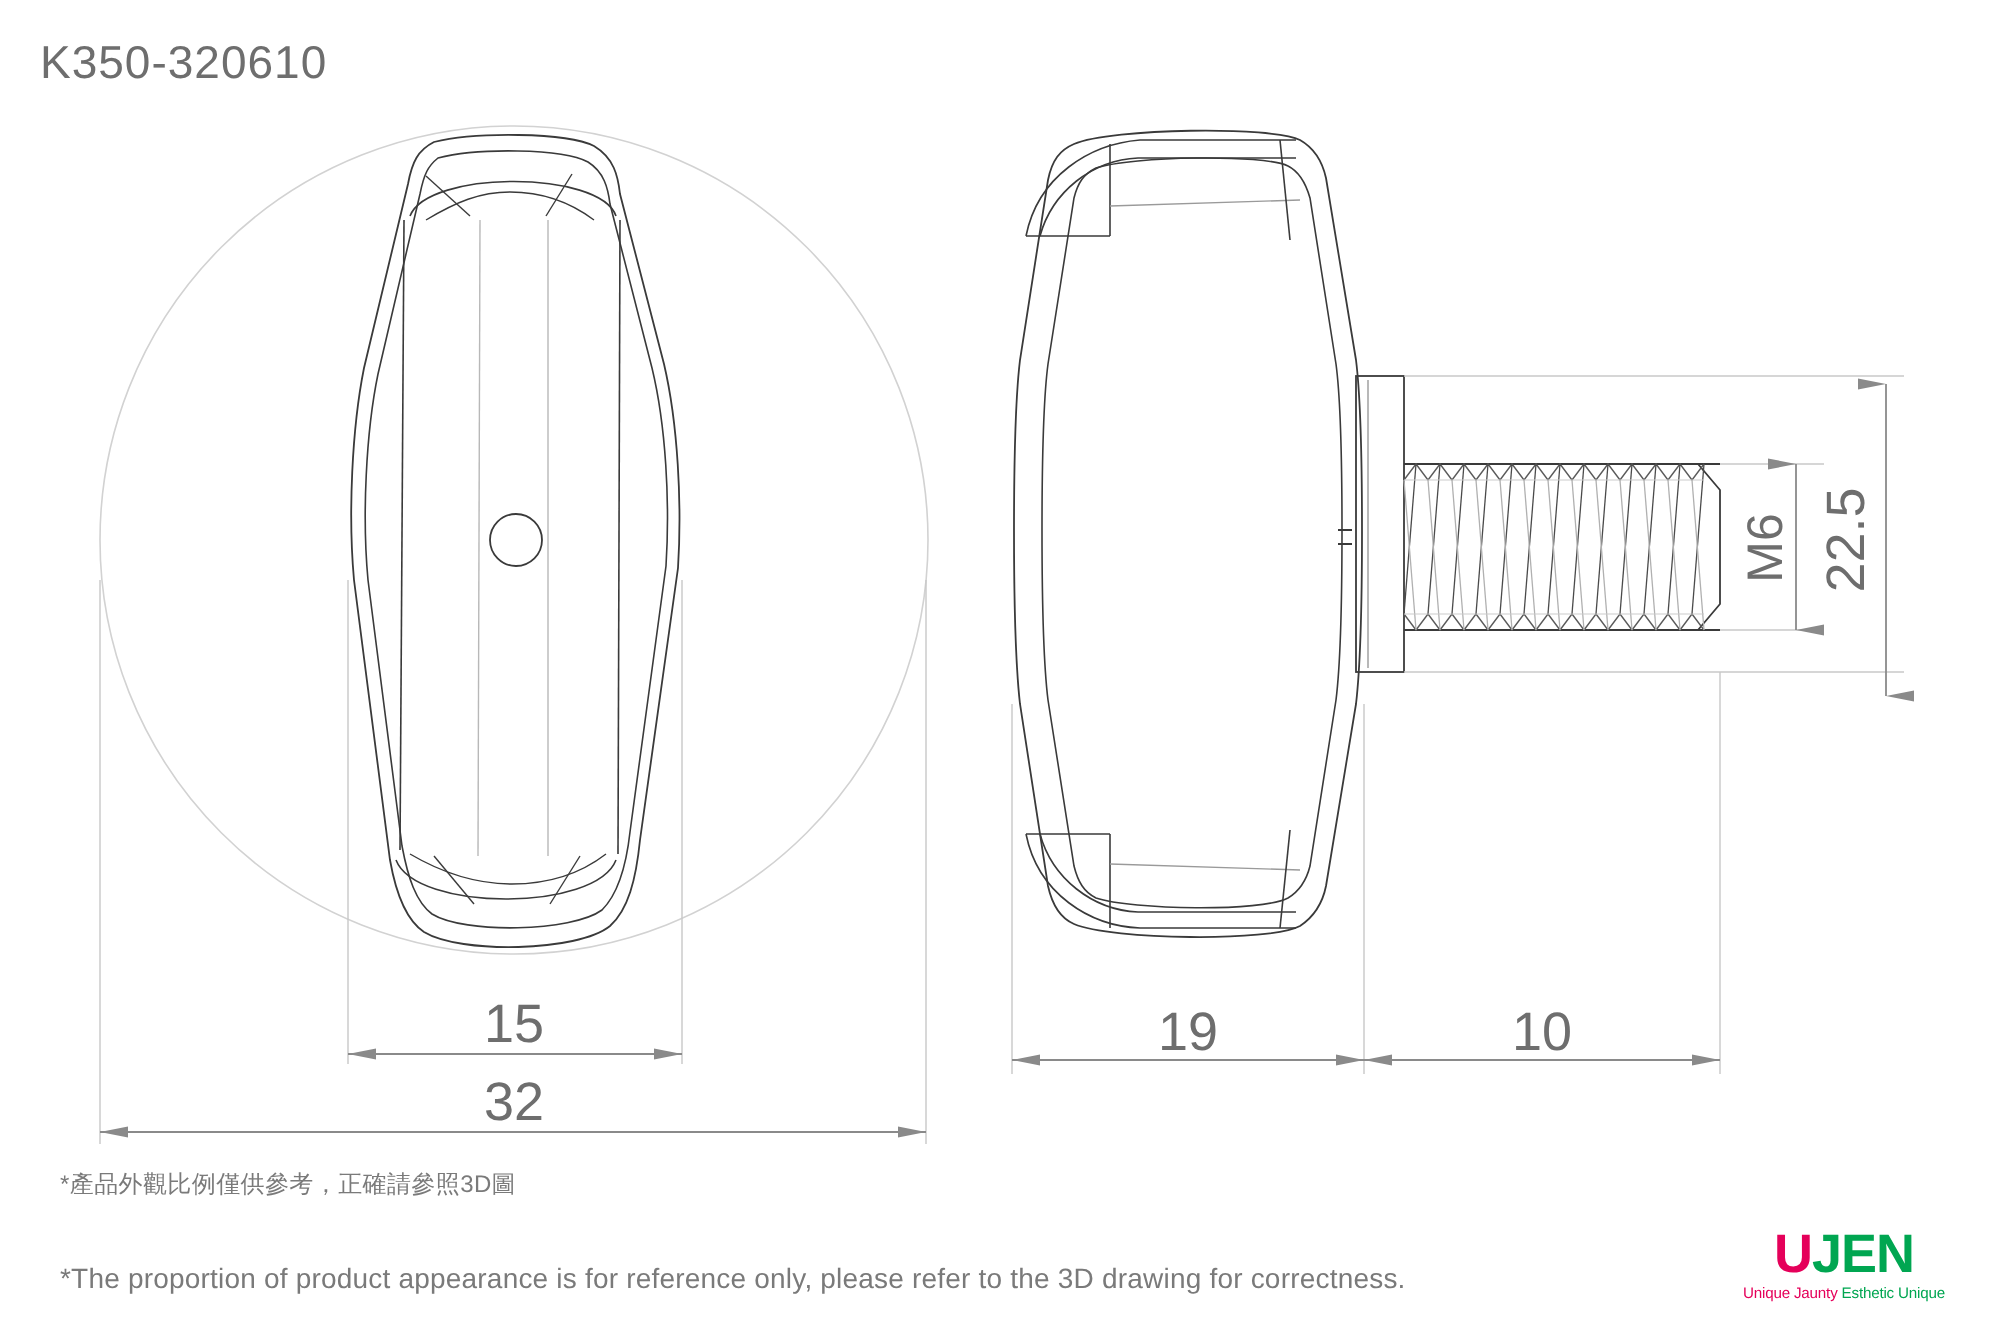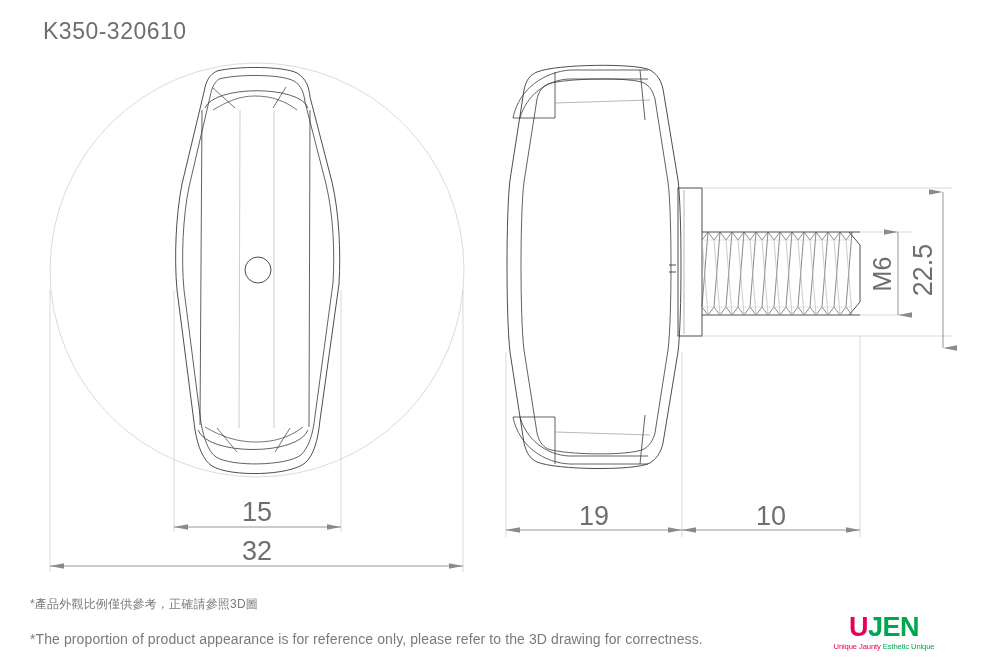--- a/index.html
+++ b/index.html
@@ -21,48 +21,47 @@
   }
   #drawing-title {
     position: absolute;
     left: 20px;
     top: 18px;
     font-size: 23px;
     letter-spacing: 0.5px;
     color: #6e6e6e;
     font-weight: 400;
     white-space: nowrap;
-    margin-left: 23px;
   }
   #drawing-canvas {
     position: absolute;
     left: 0;
     top: 0;
     width: 1001px;
     height: 667px;
   }
   .footnote {
     position: absolute;
     left: 30px;
     color: #7a7a7a;
     white-space: nowrap;
   }
   #footnote-cn {
-    top: 596px;
+    top: 584px;
     font-size: 12px;
     letter-spacing: 0.2px;
   }
   #footnote-en {
     top: 631px;
     font-size: 14px;
     letter-spacing: 0.1px;
   }
   #logo-block {
     position: absolute;
-    left: 828px;
+    left: 866px;
     top: 614px;
     width: 112px;
     text-align: center;
     line-height: 1;
   }
   #logo-word {
     font-size: 27px;
     font-weight: 700;
     letter-spacing: -0.5px;
     line-height: 1;

